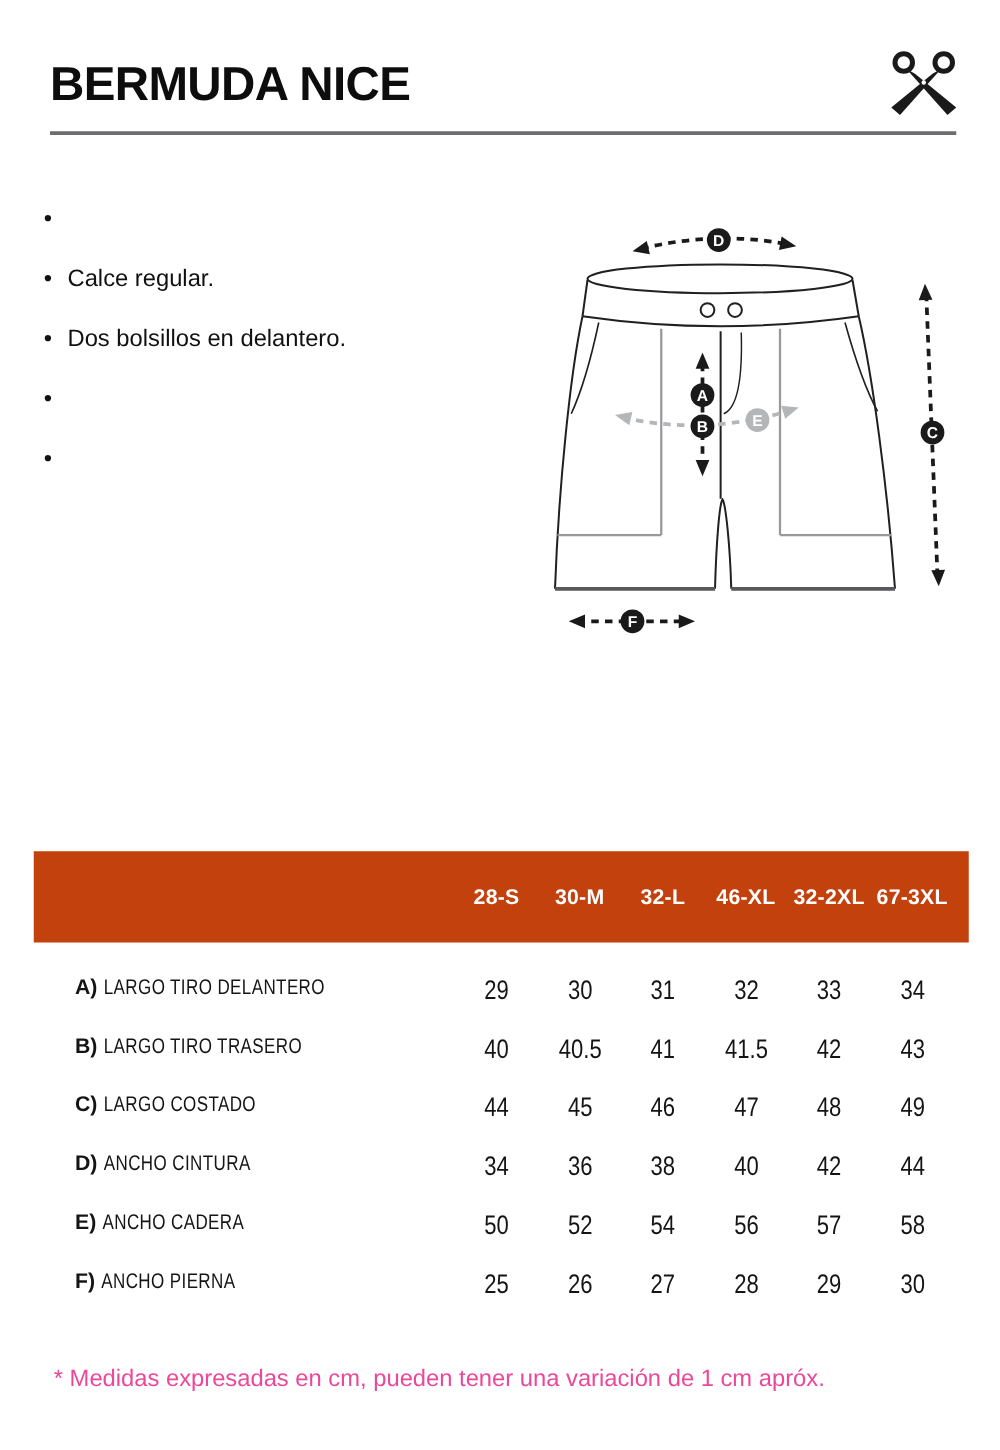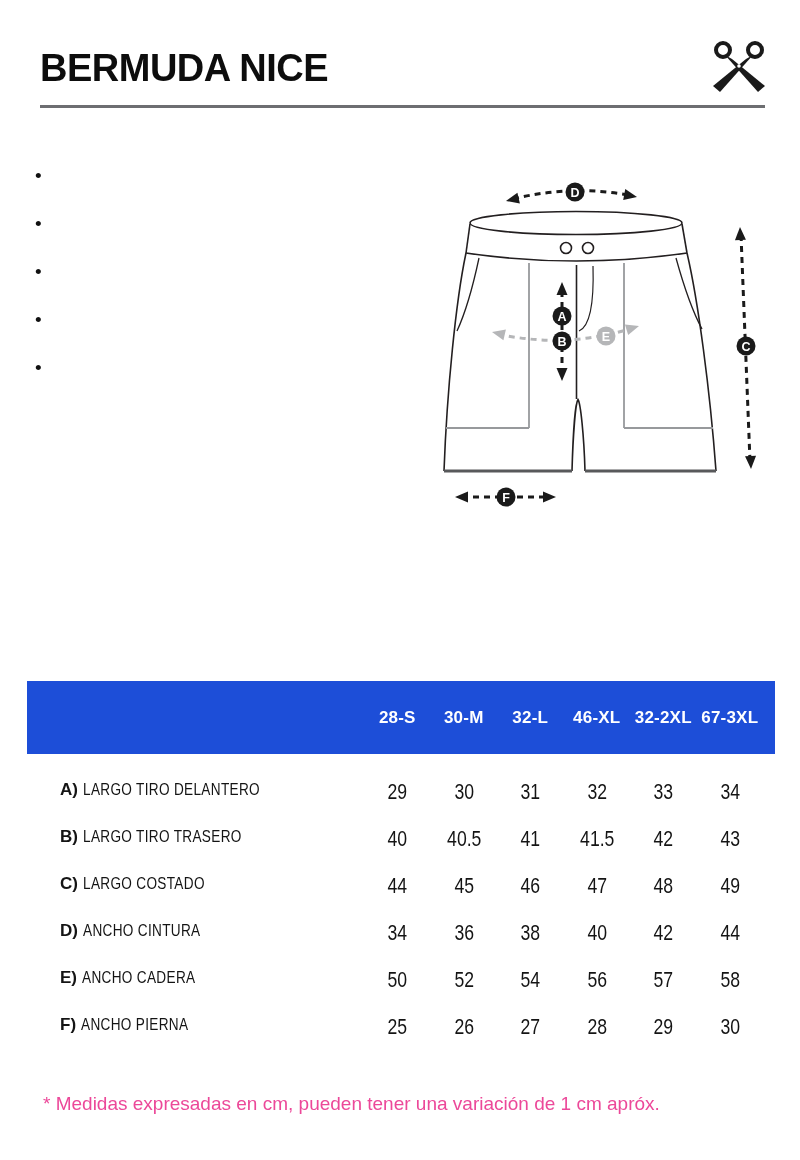--- a/index.html
+++ b/index.html
@@ -18,21 +18,21 @@
   .bullets{position:absolute;left:35px;top:164px;width:300px;list-style:none;margin:0;padding:0;}
   .bullets li{display:flex;margin:0 0 24px 0;font-size:19px;line-height:24px;color:#111;}
   .bullets .dot{width:19px;flex:0 0 19px;font-size:19px;line-height:24px;}
   .bullets .btxt{width:248px;}
   
   .diagram{position:absolute;left:430px;top:163px;}
   .diagram text{font-family:"Liberation Sans","DejaVu Sans",sans-serif;font-weight:bold;font-size:12.5px;fill:#ffffff;text-anchor:middle;}
   
   .sizetable{position:absolute;left:27px;top:681px;width:748px;}
   .thead{
-    height:73px;background:#1d4ed8;display:grid;
+    height:73px;background:#c2410c;display:grid;
     grid-template-columns:337px repeat(6,1fr);align-items:center;
     padding-right:12px;box-sizing:border-box;
   }
   .thsize{color:#ffffff;font-weight:bold;font-size:17px;text-align:center;letter-spacing:0.2px;}
   .trow{
     height:47px;display:grid;grid-template-columns:337px repeat(6,1fr);
     align-items:center;padding-right:12px;box-sizing:border-box;
   }
   .tlabel{padding-left:33px;display:flex;align-items:baseline;gap:5px;font-size:17px;white-space:nowrap;color:#141414;}
   .tkey{font-weight:bold;}
@@ -57,23 +57,25 @@
   </svg>
 
   <div class="divider"></div>
 
   <ul class="bullets">
     <li>
         <span class="dot">•</span>
       </li>
     <li>
         <span class="dot">•</span>
-      </li>
-    <li>
-        <span class="dot">•</span>
+        <span class="btxt">Calce regular.</span>
+      </li>
+    <li>
+        <span class="dot">•</span>
+        <span class="btxt">Dos bolsillos en delantero.</span>
       </li>
     <li>
         <span class="dot">•</span>
       </li>
     <li>
         <span class="dot">•</span>
       </li>
   </ul>
 
   <svg class="diagram" width="352" height="355" viewBox="430 163 352 355">

